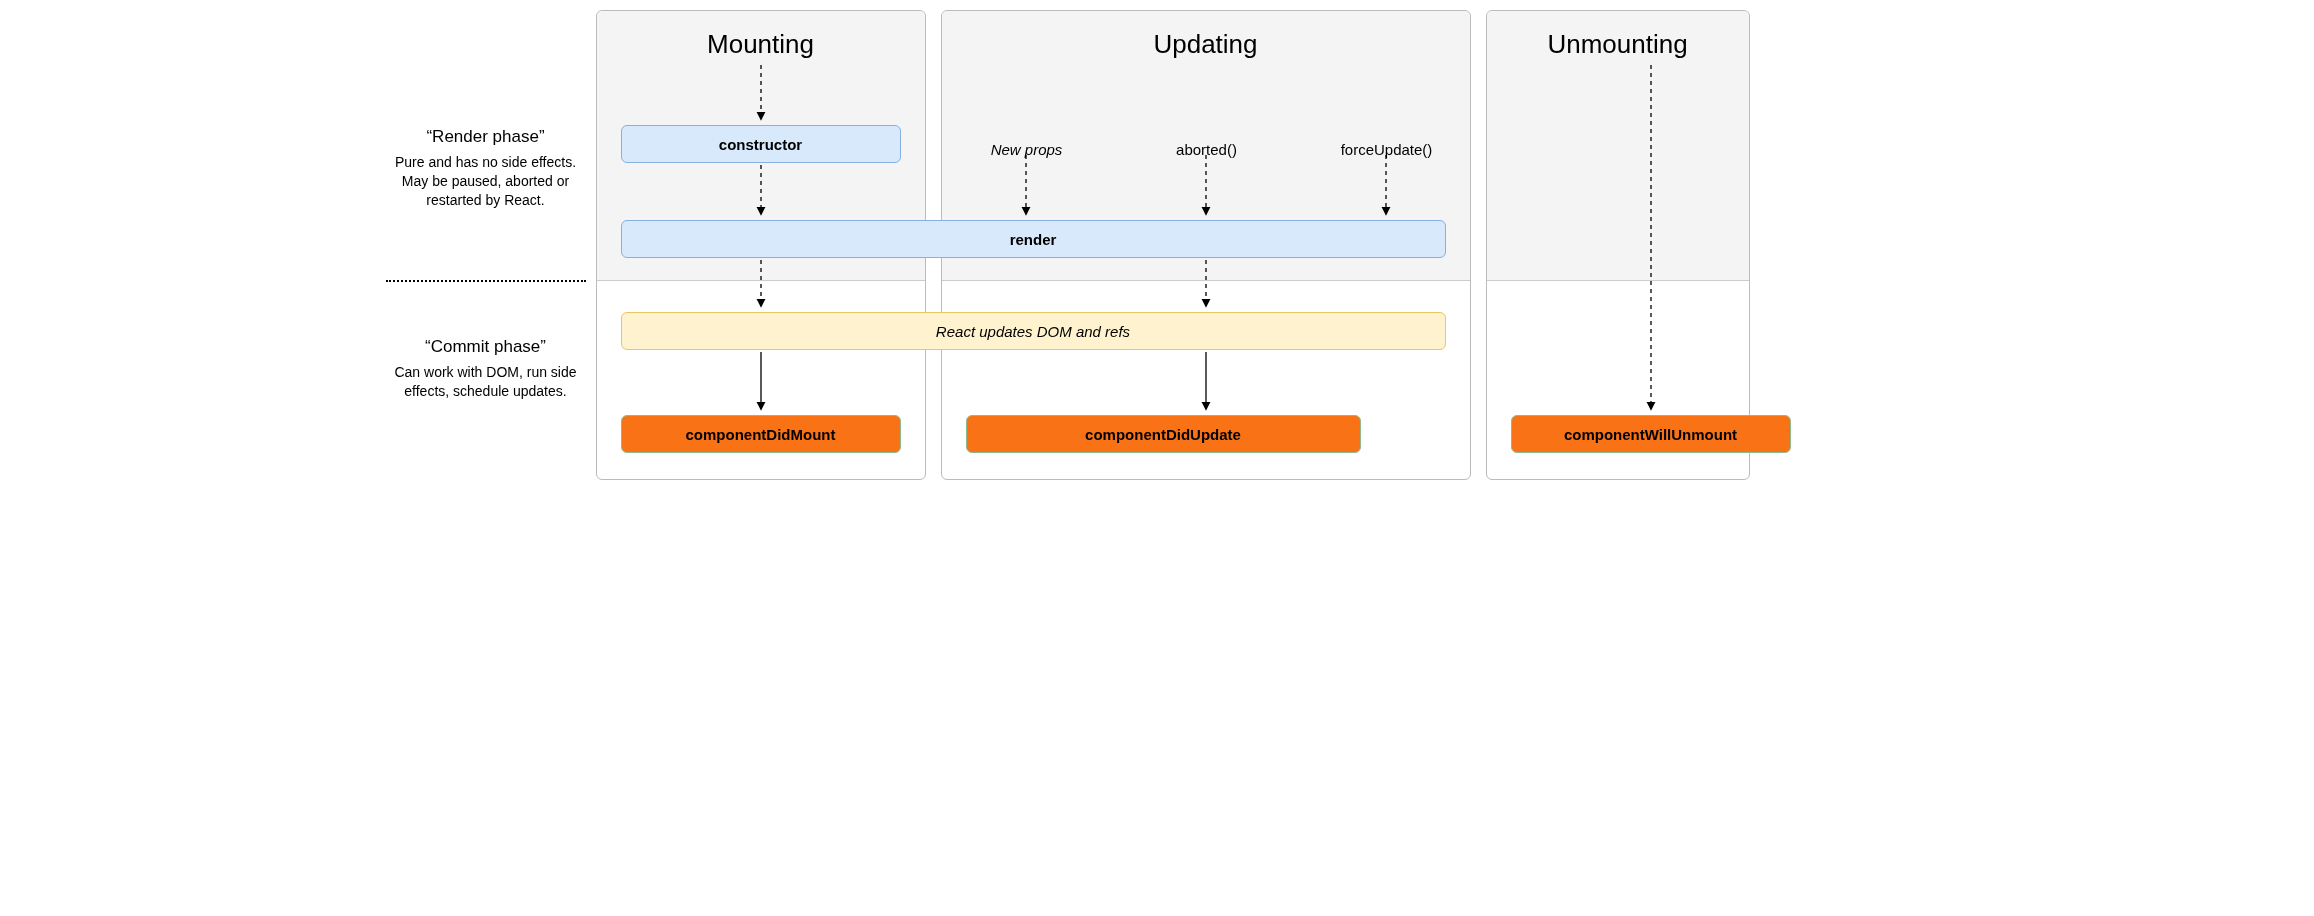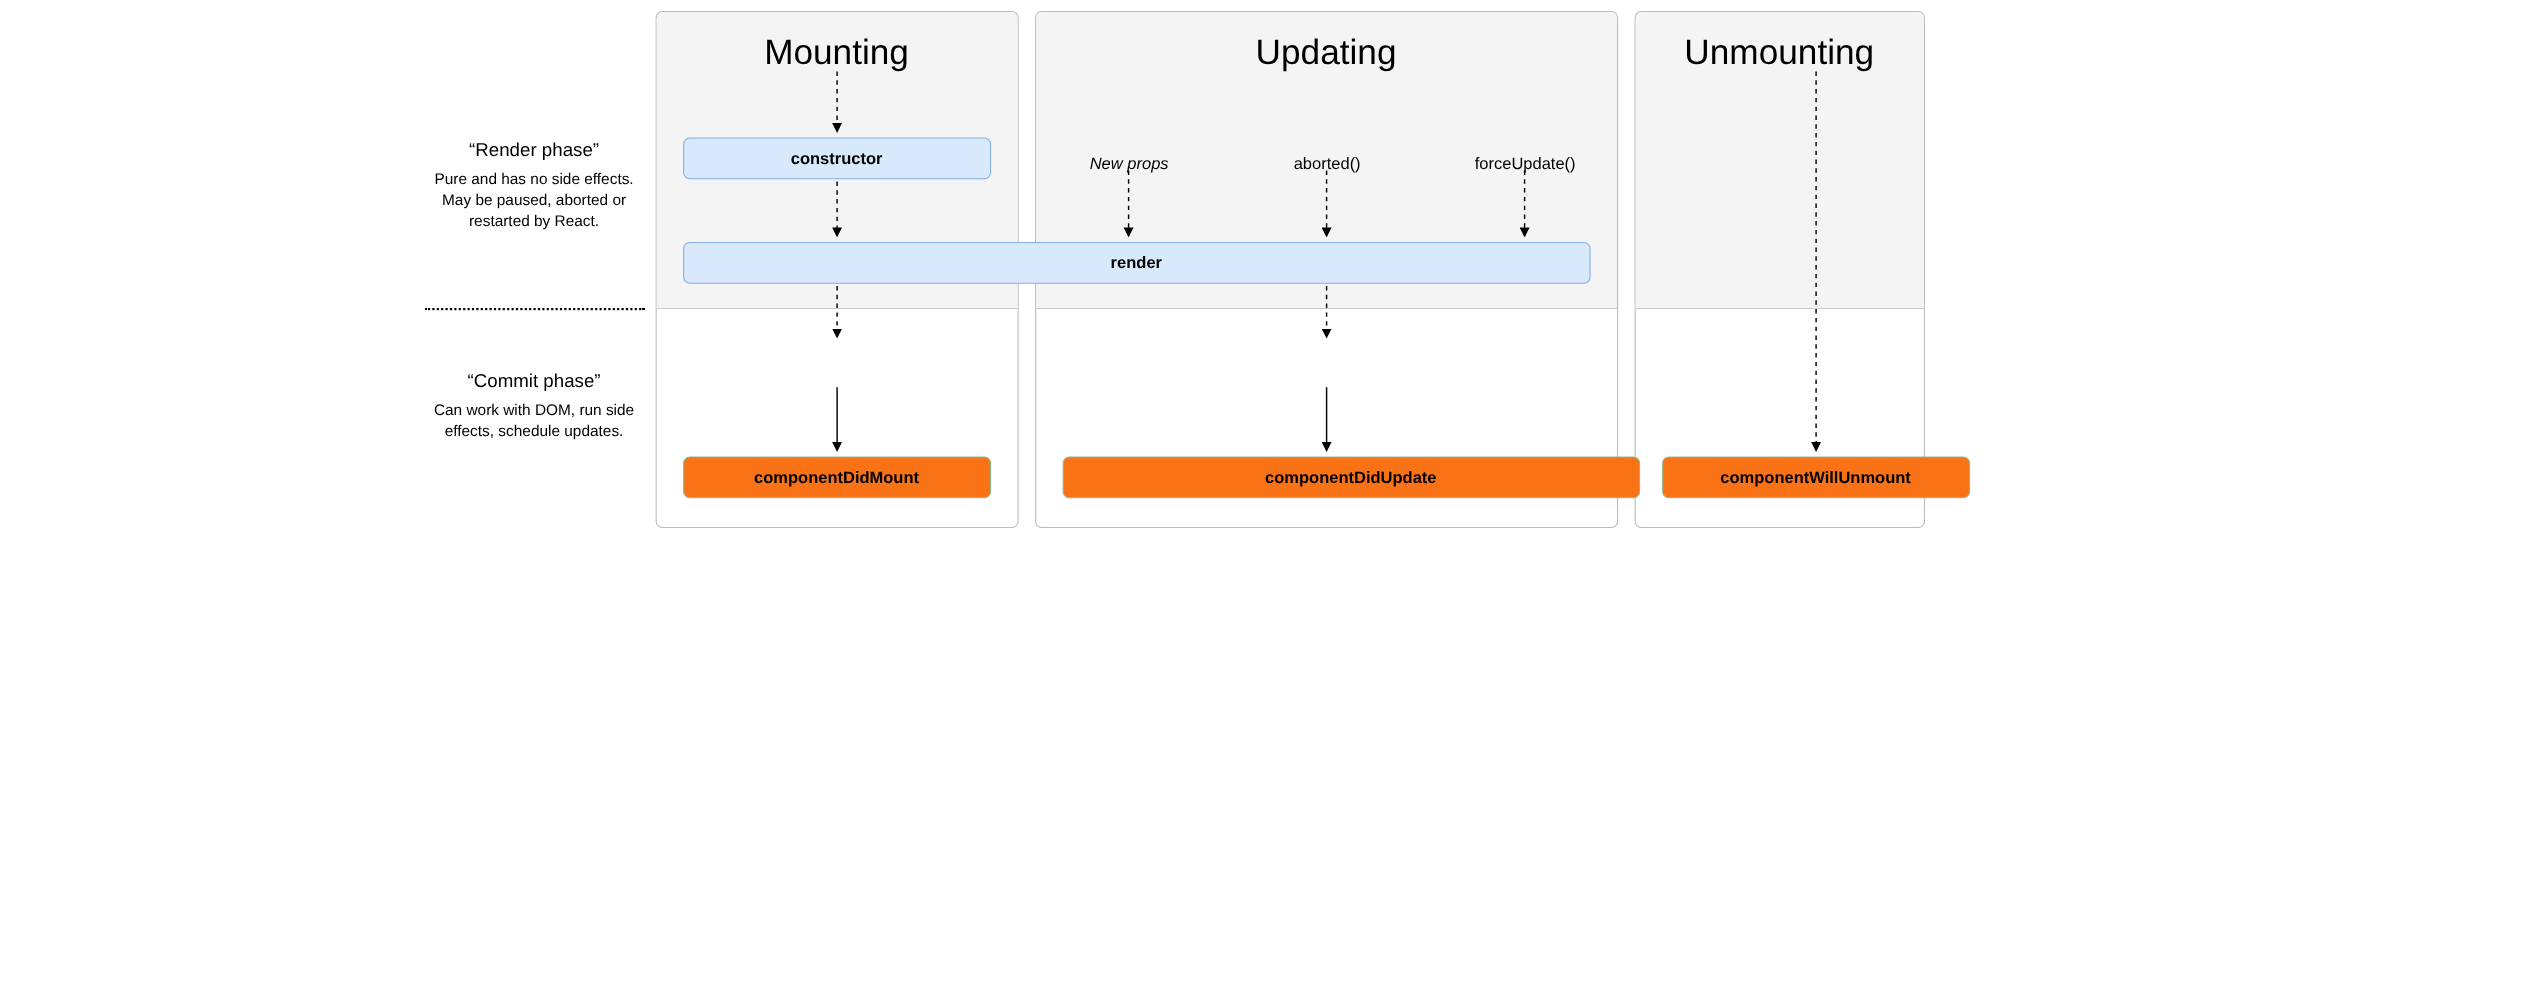--- a/index.html
+++ b/index.html
@@ -49,21 +49,21 @@
     background: #f4f4f4;
     border-top-left-radius: 6px;
     border-top-right-radius: 6px;
     border-bottom: 1px solid #ccc;
   }
   .colhead {
     position: absolute;
     top: 18px;
     left: 0; right: 0;
     text-align: center;
-    font-size: 32px;
+    font-size: 26px;
     font-weight: 400;
   }
   .pill {
     position: absolute;
     height: 38px;
     border-radius: 6px;
     border: 1px solid;
     display: flex;
     align-items: center;
     justify-content: center;
@@ -125,22 +125,23 @@
     <div class="trigger" style="left:395px; top:130px; width:100px;">forceUpdate()</div>
   </div>
 
   <div class="colbox" style="left:1100px; top:10px; width:264px; height:470px;">
     <div class="upper" style="height:270px;"></div>
     <div class="colhead">Unmounting</div>
   </div>
 
   <div class="pill blue" style="left:235px; top:125px; width:280px;">constructor</div>
   <div class="pill blue" style="left:235px; top:220px; width:825px;">render</div>
+  <div class="pill yellow" style="left:235px; top:312px; width:825px;">React updates DOM and refs</div>
   <div class="pill green" style="left:235px; top:415px; width:280px;">componentDidMount</div>
-  <div class="pill green" style="left:580px; top:415px; width:525px;">componentDidUpdate</div>
+  <div class="pill green" style="left:580px; top:415px; width:395px;">componentDidUpdate</div>
   <div class="pill green" style="left:1125px; top:415px; width:280px;">componentWillUnmount</div>
 
   <svg class="arrows" width="1543" height="611">
     <defs>
       <marker id="ah" viewBox="0 0 10 10" refX="8" refY="5" markerWidth="7" markerHeight="7" orient="auto-start-reverse">
         <path d="M 0 0 L 10 5 L 0 10 z" fill="#000"></path>
       </marker>
     </defs>
 
     <line x1="375" y1="65" x2="375" y2="119" stroke="#000" stroke-width="1.3" stroke-dasharray="4 4" marker-end="url(#ah)"></line>

